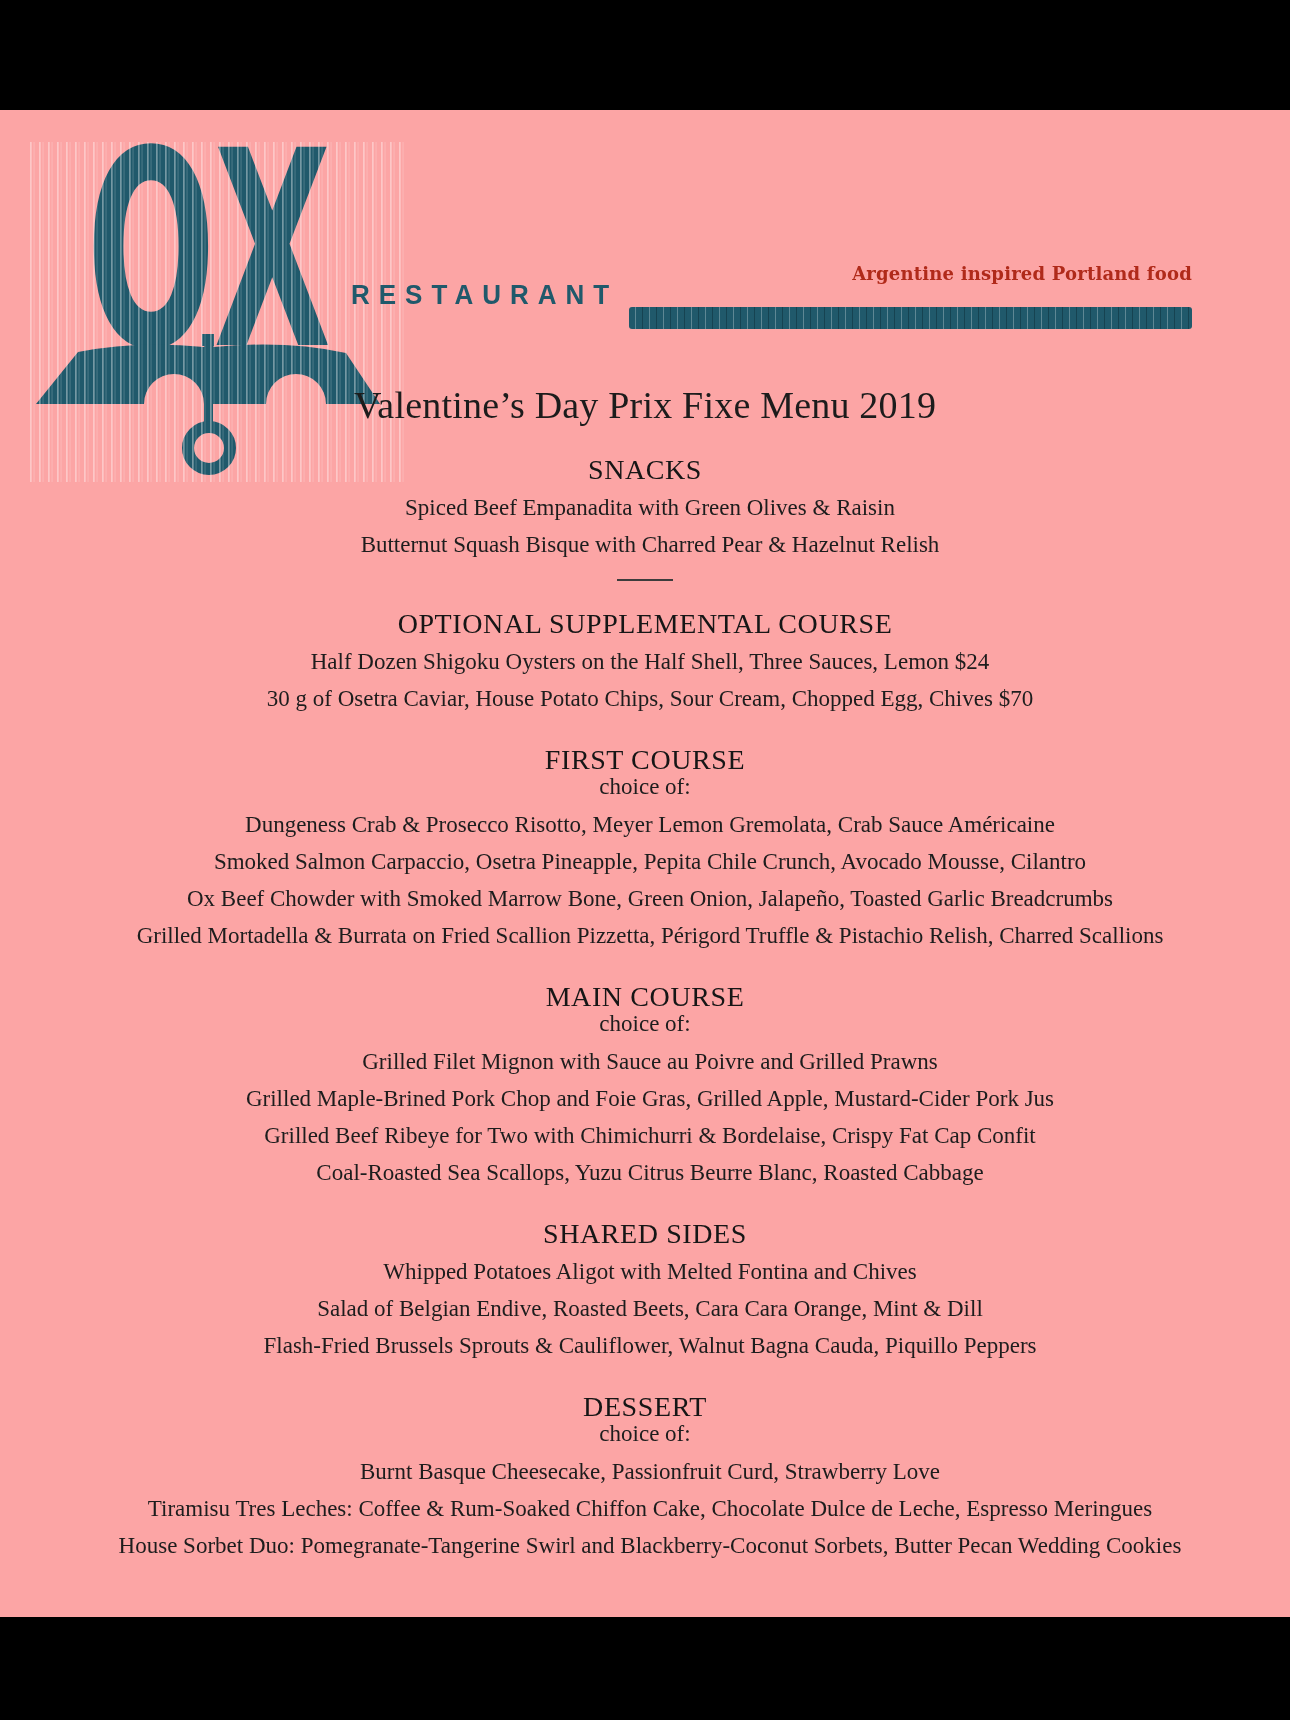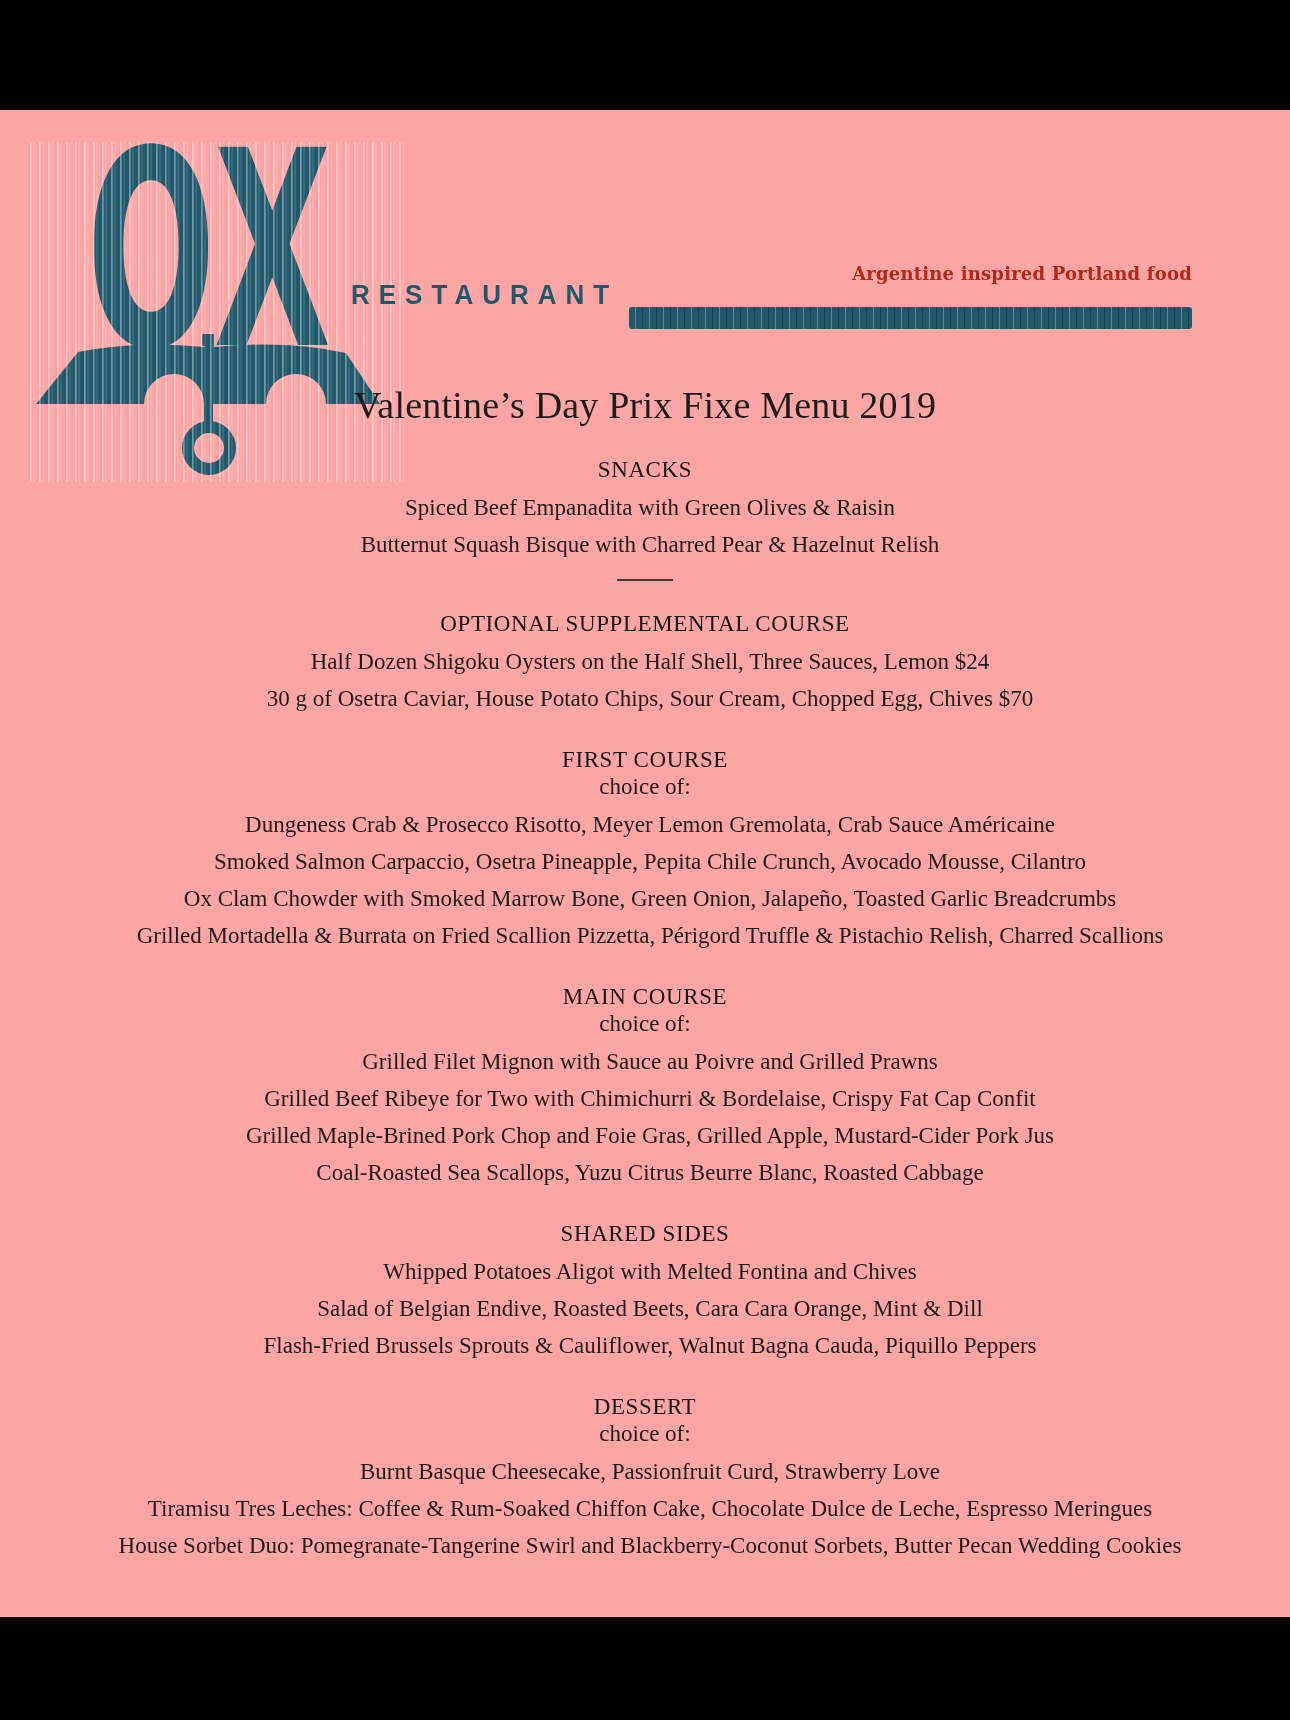--- a/index.html
+++ b/index.html
@@ -21,21 +21,21 @@
      background-image:repeating-linear-gradient(90deg,
         rgba(255,255,255,0) 0 6px, rgba(255,255,255,.28) 6px 7px,
         rgba(255,255,255,0) 7px 13px, rgba(10,40,50,.45) 13px 14px);
      border-radius:3px;}
 
   
   .menu{position:absolute;left:0;top:383px;width:1290px;text-align:center;}
   .menu-title{margin:0;font-size:38px;font-weight:500;line-height:44px;letter-spacing:.2px;color:#1c1c1c;}
   .menu-price{font-size:26px;line-height:32px;color:#1d1d1d;}
   .section{margin-top:30px;}
-  .section-header{font-size:23px;line-height:26px;letter-spacing:.6px;color:#161616;}
+  .section-header{font-size:28px;line-height:26px;letter-spacing:.6px;color:#161616;}
   .choice{font-size:23px;line-height:27px;}
   .section-items{margin-top:6px;}
   .item{font-size:23px;line-height:37px;white-space:nowrap;color:#1d1d1d;padding-left:10px;}
   .divider{width:56px;height:2px;background:#3c3c3c;margin:16px auto 0;}
 </style>
 </head>
 <body>
 
 <div class="page">
 
@@ -84,31 +84,31 @@
             <div class="item">Half Dozen Shigoku Oysters on the Half Shell, Three Sauces, Lemon $24</div>
             <div class="item">30 g of Osetra Caviar, House Potato Chips, Sour Cream, Chopped Egg, Chives $70</div>
           </div>
         </section>
         <section class="section">
           <div class="section-header">FIRST COURSE</div>
           <div class="choice">choice of:</div>
           <div class="section-items">
             <div class="item">Dungeness Crab &amp; Prosecco Risotto, Meyer Lemon Gremolata, Crab Sauce Américaine</div>
             <div class="item">Smoked Salmon Carpaccio, Osetra Pineapple, Pepita Chile Crunch, Avocado Mousse, Cilantro</div>
-            <div class="item">Ox Clam Chowder with Smoked Marrow Bone, Green Onion, Jalapeño, Toasted Garlic Breadcrumbs</div>
+            <div class="item">Ox Beef Chowder with Smoked Marrow Bone, Green Onion, Jalapeño, Toasted Garlic Breadcrumbs</div>
             <div class="item">Grilled Mortadella &amp; Burrata on Fried Scallion Pizzetta, Périgord Truffle &amp; Pistachio Relish, Charred Scallions</div>
           </div>
         </section>
         <section class="section">
           <div class="section-header">MAIN COURSE</div>
           <div class="choice">choice of:</div>
           <div class="section-items">
             <div class="item">Grilled Filet Mignon with Sauce au Poivre and Grilled Prawns</div>
+            <div class="item">Grilled Maple-Brined Pork Chop and Foie Gras, Grilled Apple, Mustard-Cider Pork Jus</div>
             <div class="item">Grilled Beef Ribeye for Two with Chimichurri &amp; Bordelaise, Crispy Fat Cap Confit</div>
-            <div class="item">Grilled Maple-Brined Pork Chop and Foie Gras, Grilled Apple, Mustard-Cider Pork Jus</div>
             <div class="item">Coal-Roasted Sea Scallops, Yuzu Citrus Beurre Blanc, Roasted Cabbage</div>
           </div>
         </section>
         <section class="section">
           <div class="section-header">SHARED SIDES</div>
           <div class="section-items">
             <div class="item">Whipped Potatoes Aligot with Melted Fontina and Chives</div>
             <div class="item">Salad of Belgian Endive, Roasted Beets, Cara Cara Orange, Mint &amp; Dill</div>
             <div class="item">Flash-Fried Brussels Sprouts &amp; Cauliflower, Walnut Bagna Cauda, Piquillo Peppers</div>
           </div>

